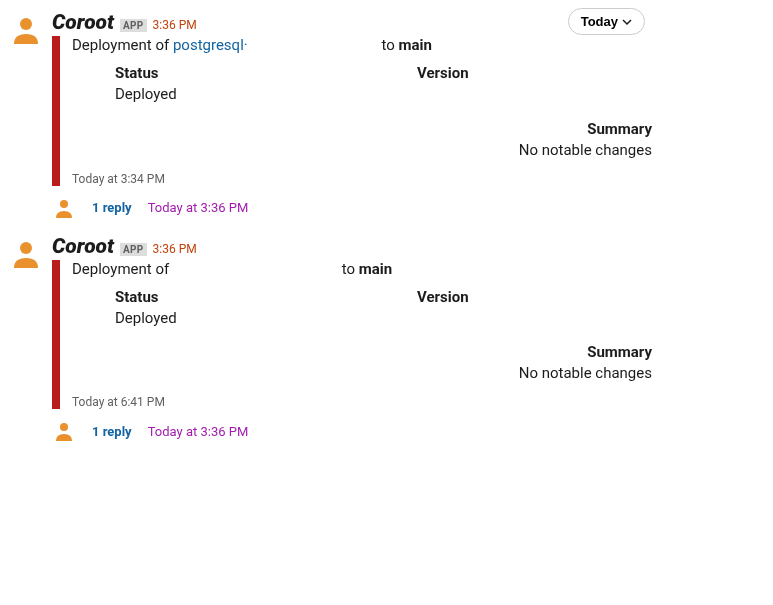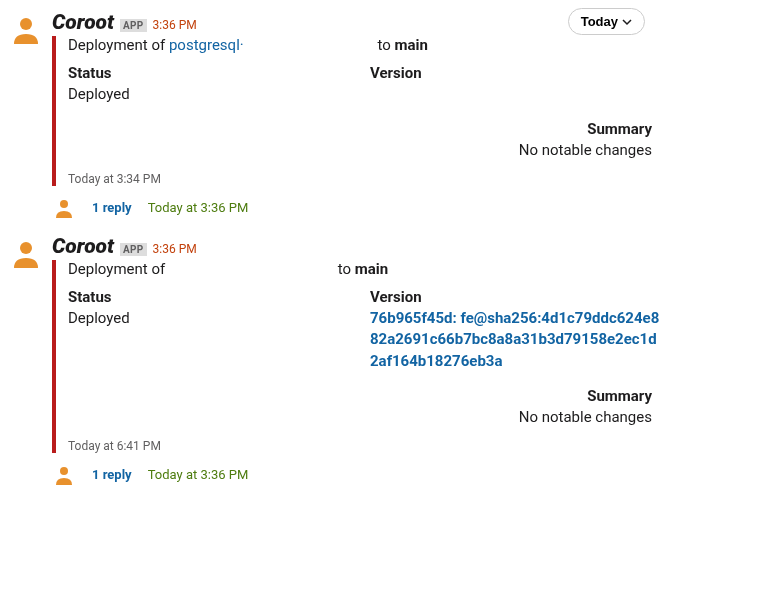--- a/index.html
+++ b/index.html
@@ -58,35 +58,36 @@
     font-weight: 700;
     padding: 1px 3px;
     border-radius: 0;
     letter-spacing: 0.3px;
   }
   .ts {
     color: #c2410c;
     font-size: 12px;
   }
   .attachment {
-    border-left: 4px solid #b91c1c;
+    border-left: 8px solid #b91c1c;
     padding: 0 0 0 12px;
     margin: 2px 0 2px 0;
     max-width: 600px;
   }
   .att-title {
     font-size: 15px;
     margin: 2px 0 10px 0;
   }
   .link { color: #1264a3; cursor: pointer; }
   .bold { font-weight: 700; }
   .fields {
     display: flex;
     gap: 12px;
     margin-bottom: 14px;
+    margin-left: 43px;
   }
   .field {
     flex: 0 0 290px;
   }
   .field-title {
     font-weight: 700;
     margin-bottom: 2px;
   }
   .field-value {
     word-break: break-all;
@@ -109,21 +110,21 @@
     width: 24px;
     height: 24px;
   }
   .reply-link {
     color: #1264a3;
     font-size: 13px;
     font-weight: 700;
     cursor: pointer;
   }
   .thread-ts {
-    color: #4d7c0f;
+    color: #a21caf;
     font-size: 13px;
   }
 </style>
 </head>
 <body>
 
 <button class="today-btn">
   <span>Today</span>
   <svg viewBox="0 0 10 10">
       <path d="M1 3 L5 7 L9 3" fill="none" stroke="#1d1c1d" stroke-width="1.5"></path>
@@ -189,21 +190,20 @@
       <div class="att-title">
         <span>Deployment of </span><span class="link"></span><span style="display:inline-block;width:165px"></span><span> to </span><span class="bold">main</span>
       </div>
       <div class="fields">
         <div class="field">
           <div class="field-title">Status</div>
           <div class="field-value">Deployed</div>
         </div>
         <div class="field">
           <div class="field-title">Version</div>
-          <div class="field-value link">76b965f45d: fe@sha256:4d1c79ddc624e882a2691c66b7bc8a8a31b3d79158e2ec1d2af164b18276eb3a</div>
         </div>
       </div>
       <div class="summary-block">
         <div class="field-title">Summary</div>
         <div class="field-value">No notable changes</div>
       </div>
       <div class="footer-ts">Today at 6:41 PM</div>
     </div>
     <div class="thread-row">
       <svg class="mini-avatar" viewBox="0 0 24 24">

